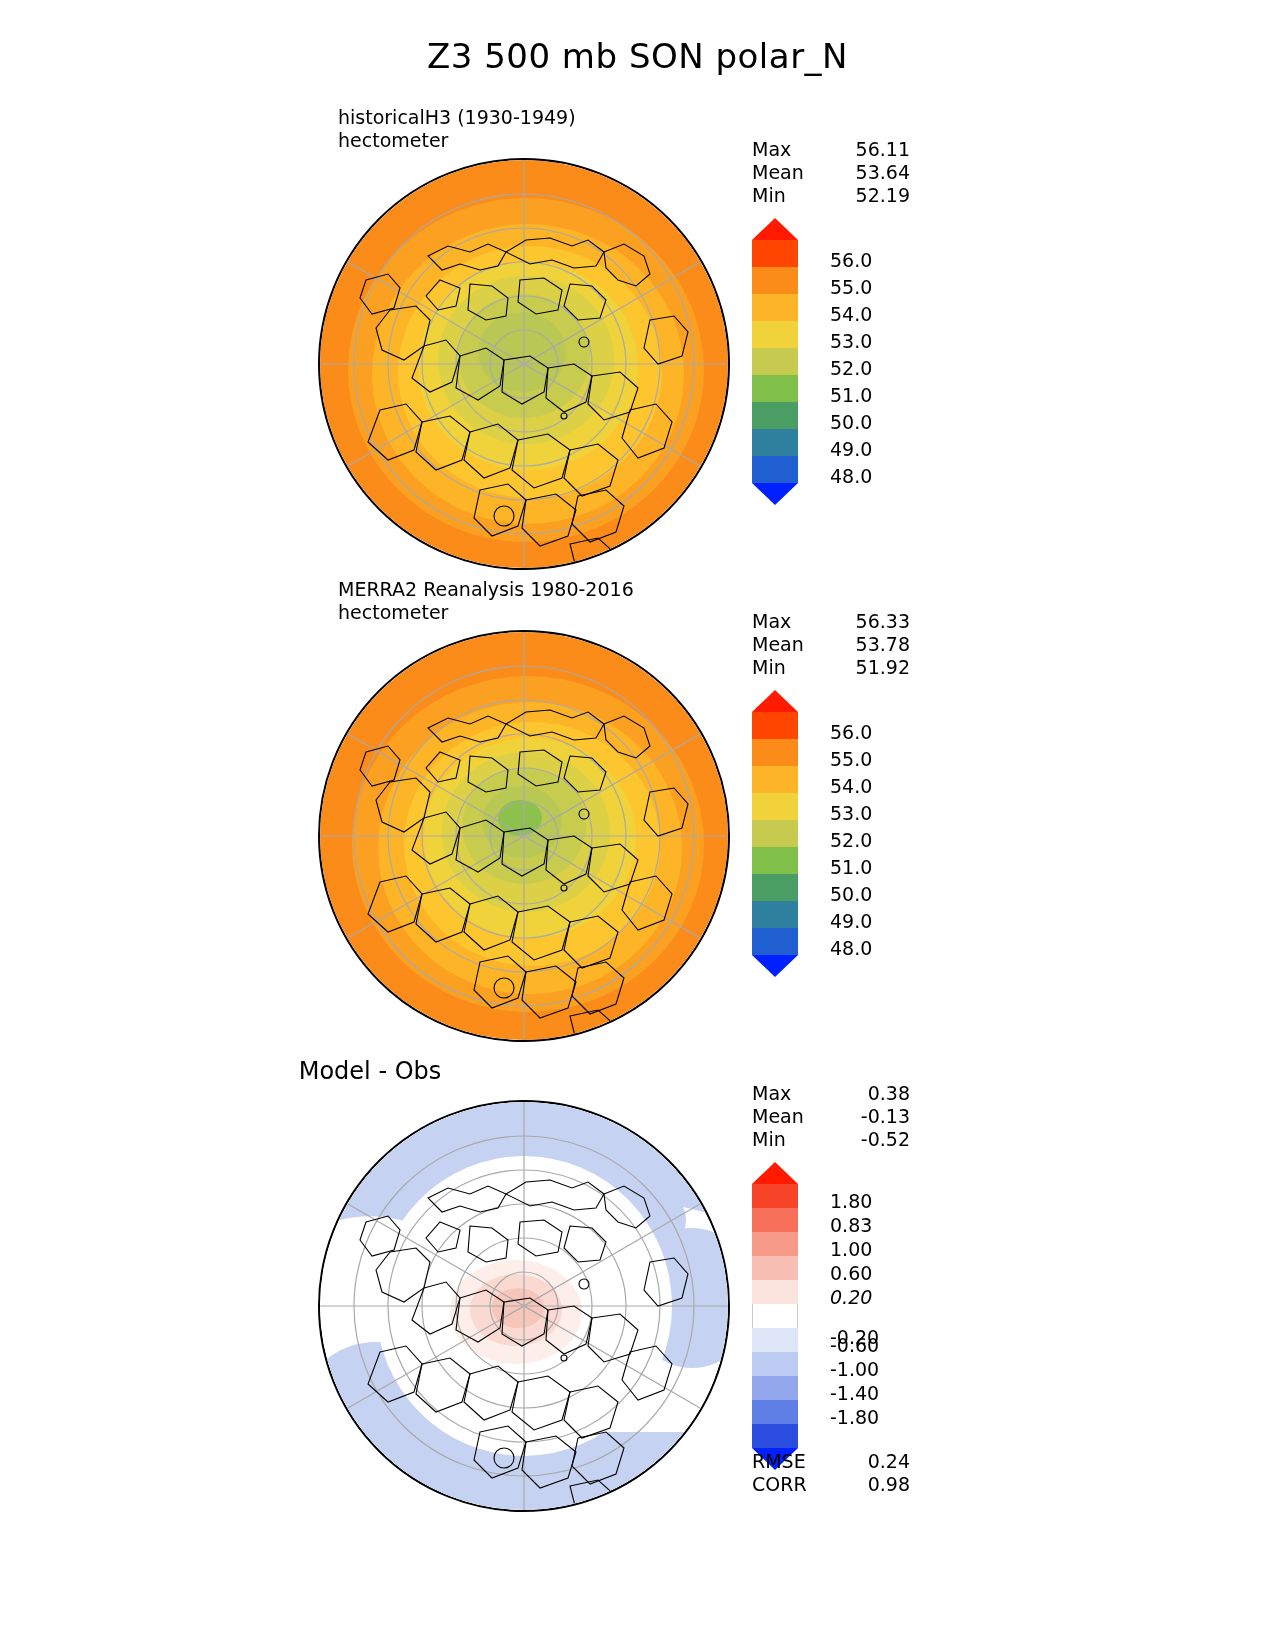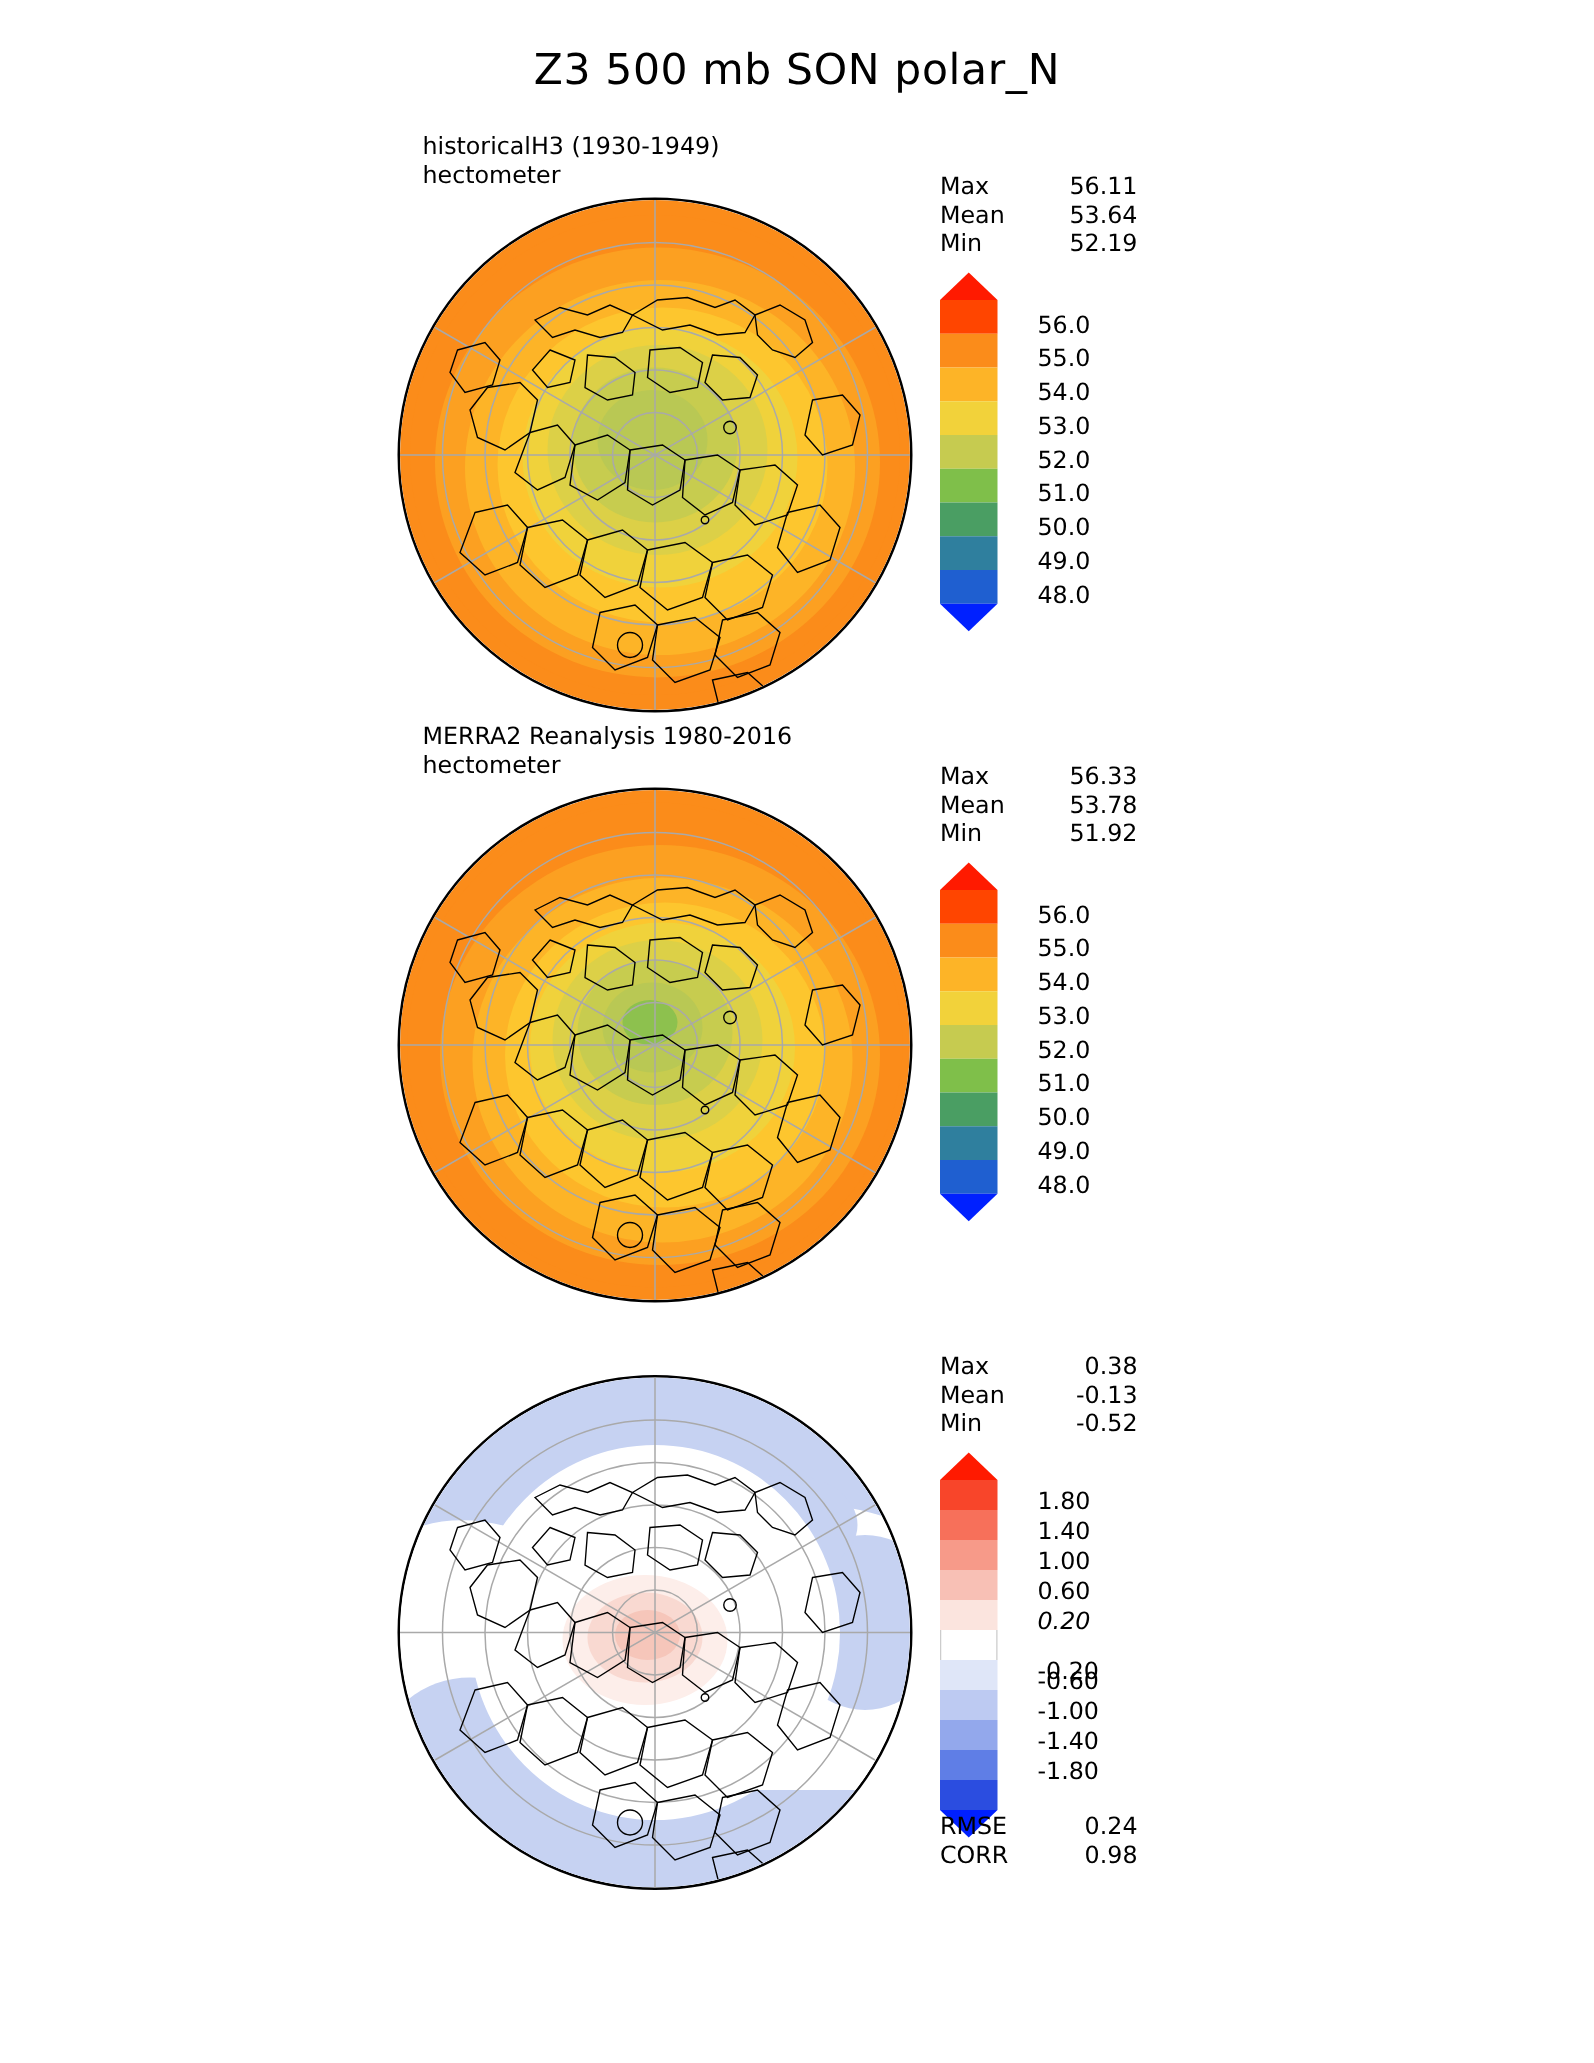--- a/index.html
+++ b/index.html
@@ -331,20 +331,21 @@
     <div style="top:139px;">52.0</div>
     <div style="top:166px;">51.0</div>
     <div style="top:193px;">50.0</div>
     <div style="top:220px;">49.0</div>
     <div style="top:247px;">48.0</div>
   </div>
 </div>
 
 <div class="panel panel-3">
 
+  <div class="panel-head centered" style="top:10px;">Model - Obs</div>
 
   <div class="globe-wrap" style="left:318px; top:50px; width:412px; height:412px;">
     <div class="globe" style="left:0; top:0; width:412px; height:412px;">
       <svg width="408" height="408" viewBox="0 0 408 408">
         <defs>
           <clipPath id="clipC">
               <circle cx="204" cy="204" r="204"></circle>
             </clipPath>
         </defs>
         <g clip-path="url(#clipC)">
@@ -432,21 +433,21 @@
     <div class="seg" style="height:24px;background:#dfe6f8;"></div>
     <div class="seg" style="height:24px;background:#bdcaf2;"></div>
     <div class="seg" style="height:24px;background:#93a8ec;"></div>
     <div class="seg" style="height:24px;background:#5f7ee6;"></div>
     <div class="seg" style="height:24px;background:#2b4de0;"></div>
     <div class="tri-bot"></div>
   </div>
 
   <div class="cbar-labels" style="left:806px; top:112px; height:310px;">
     <div style="top:28px;">1.80</div>
-    <div style="top:52px;">1.40</div>
+    <div style="top:52px;">0.83</div>
     <div style="top:76px;">1.00</div>
     <div style="top:100px;">0.60</div>
     <div style="top:124px;font-style:italic;">0.20</div>
     <div style="top:164px;">-0.20</div>
     <div style="top:172px;">-0.60</div>
     <div style="top:196px;">-1.00</div>
     <div style="top:220px;">-1.40</div>
     <div style="top:244px;">-1.80</div>
   </div>
 

